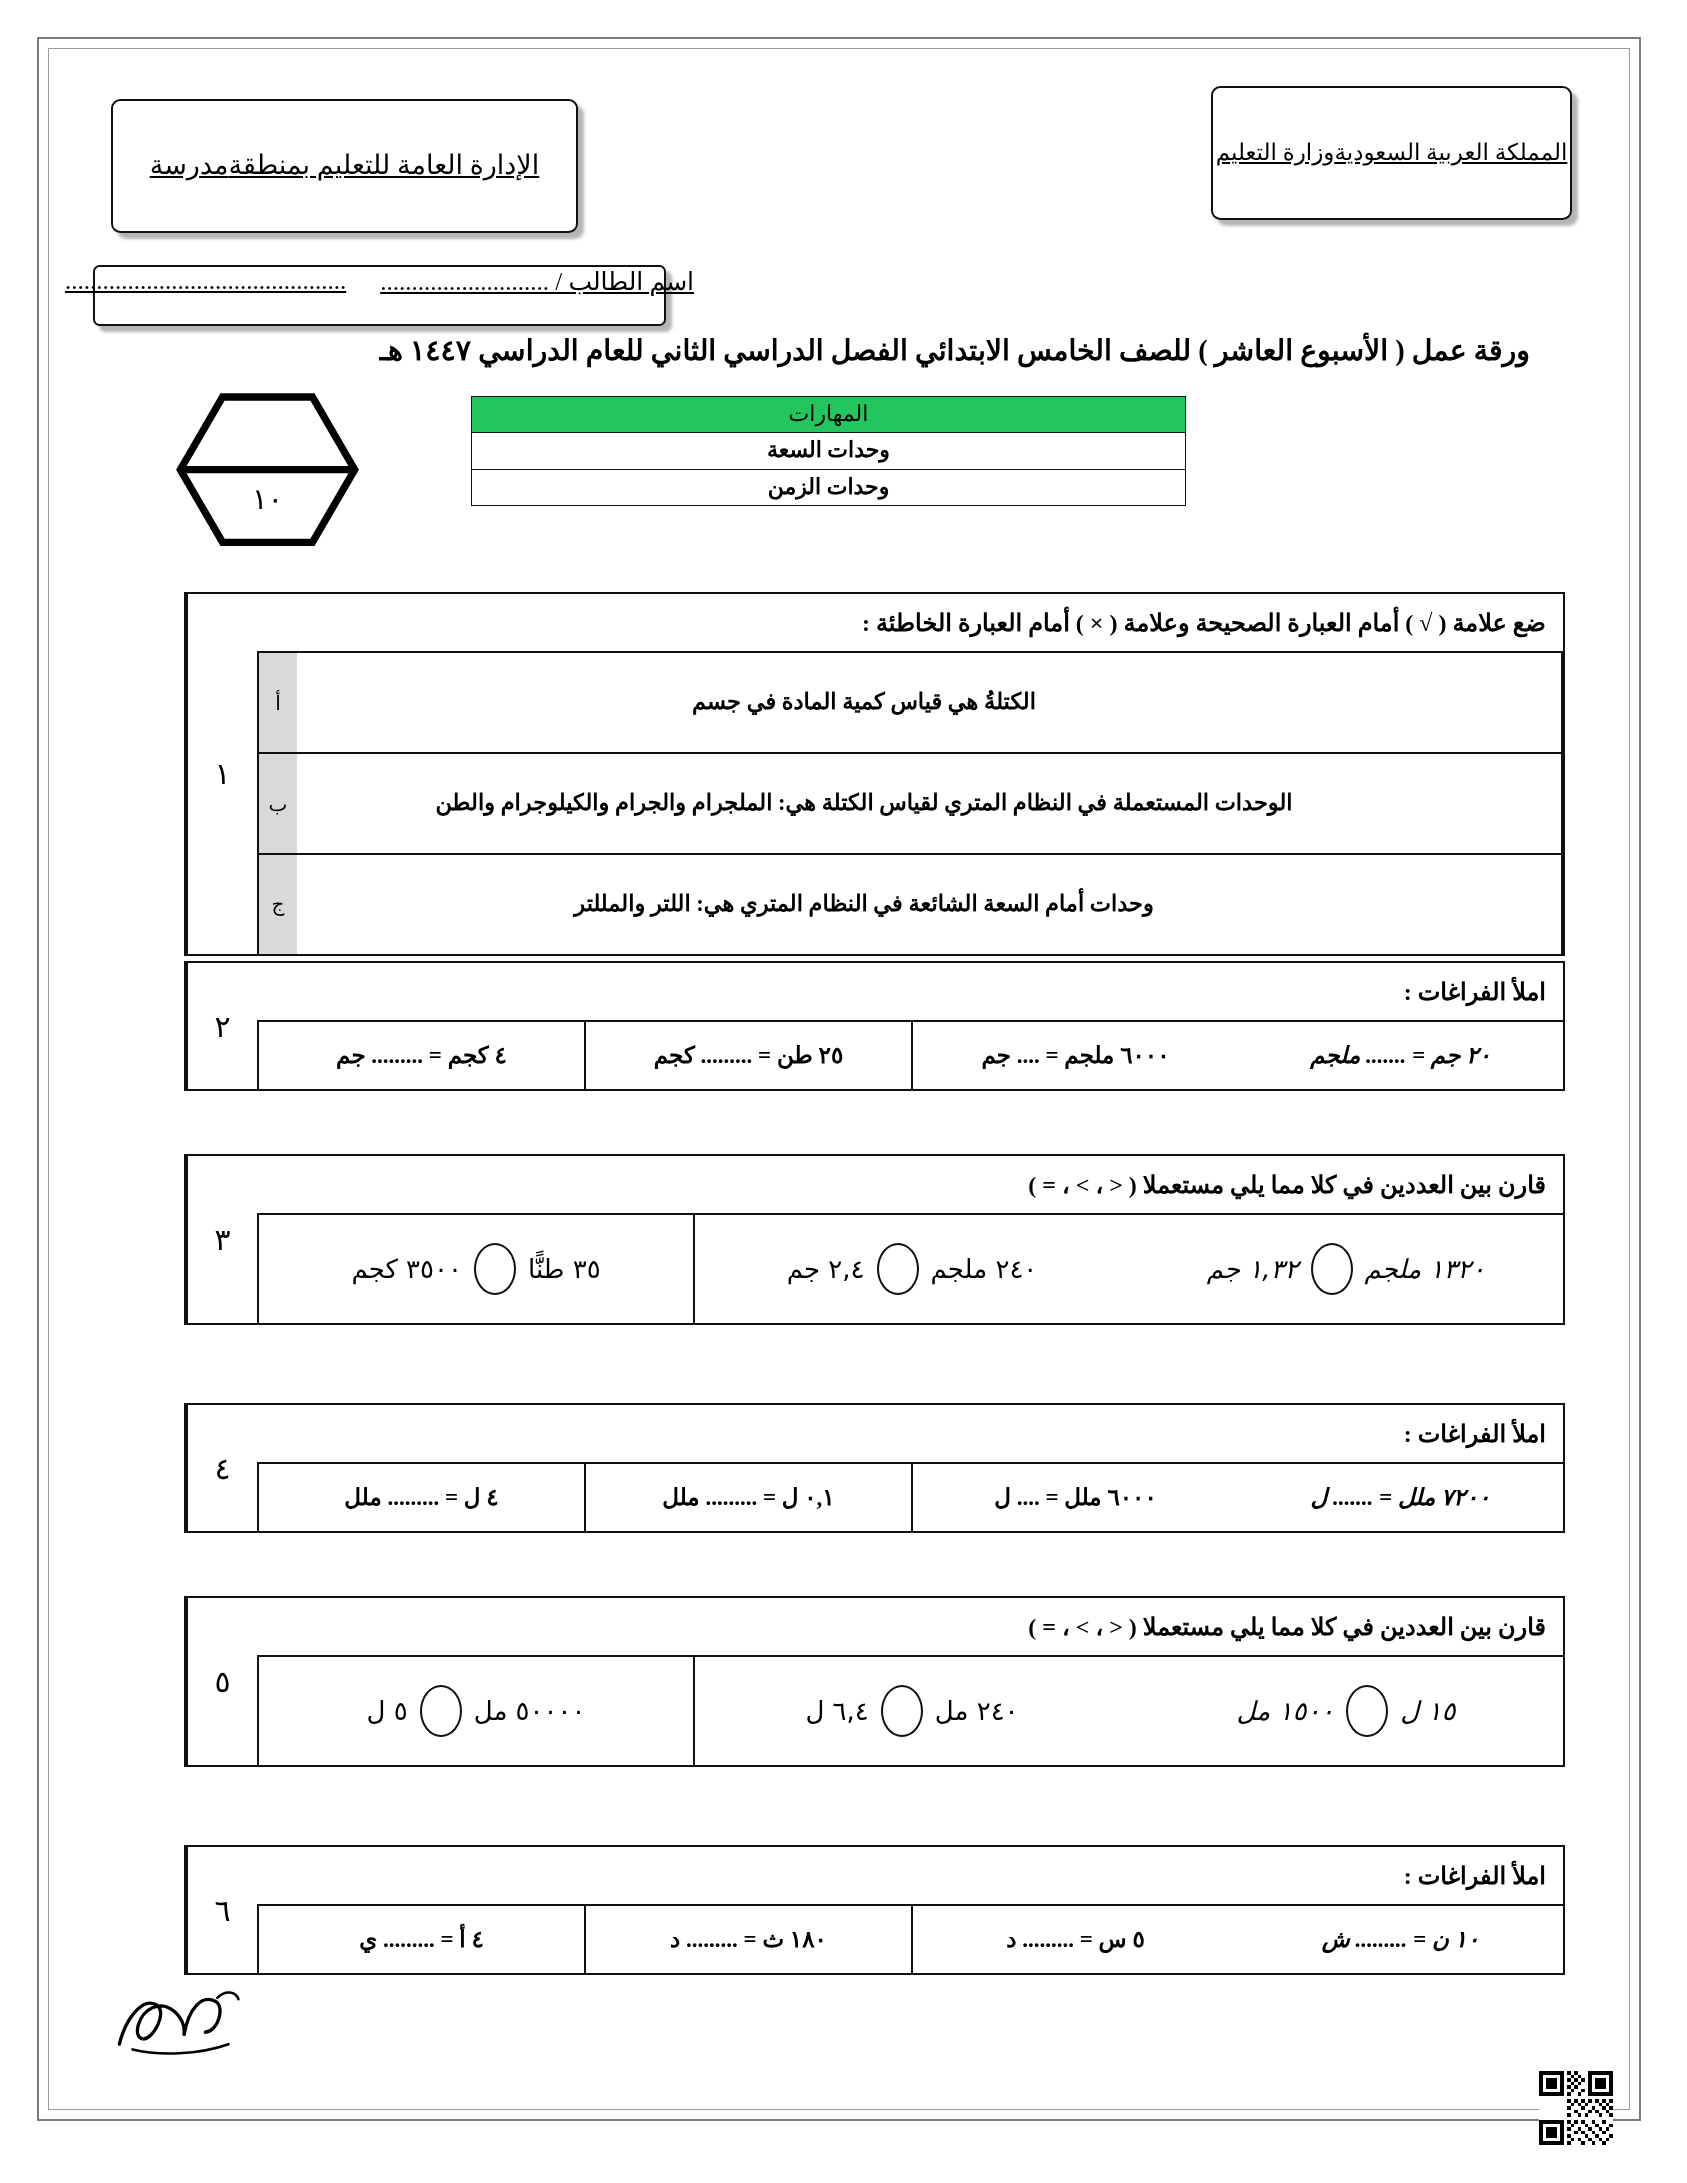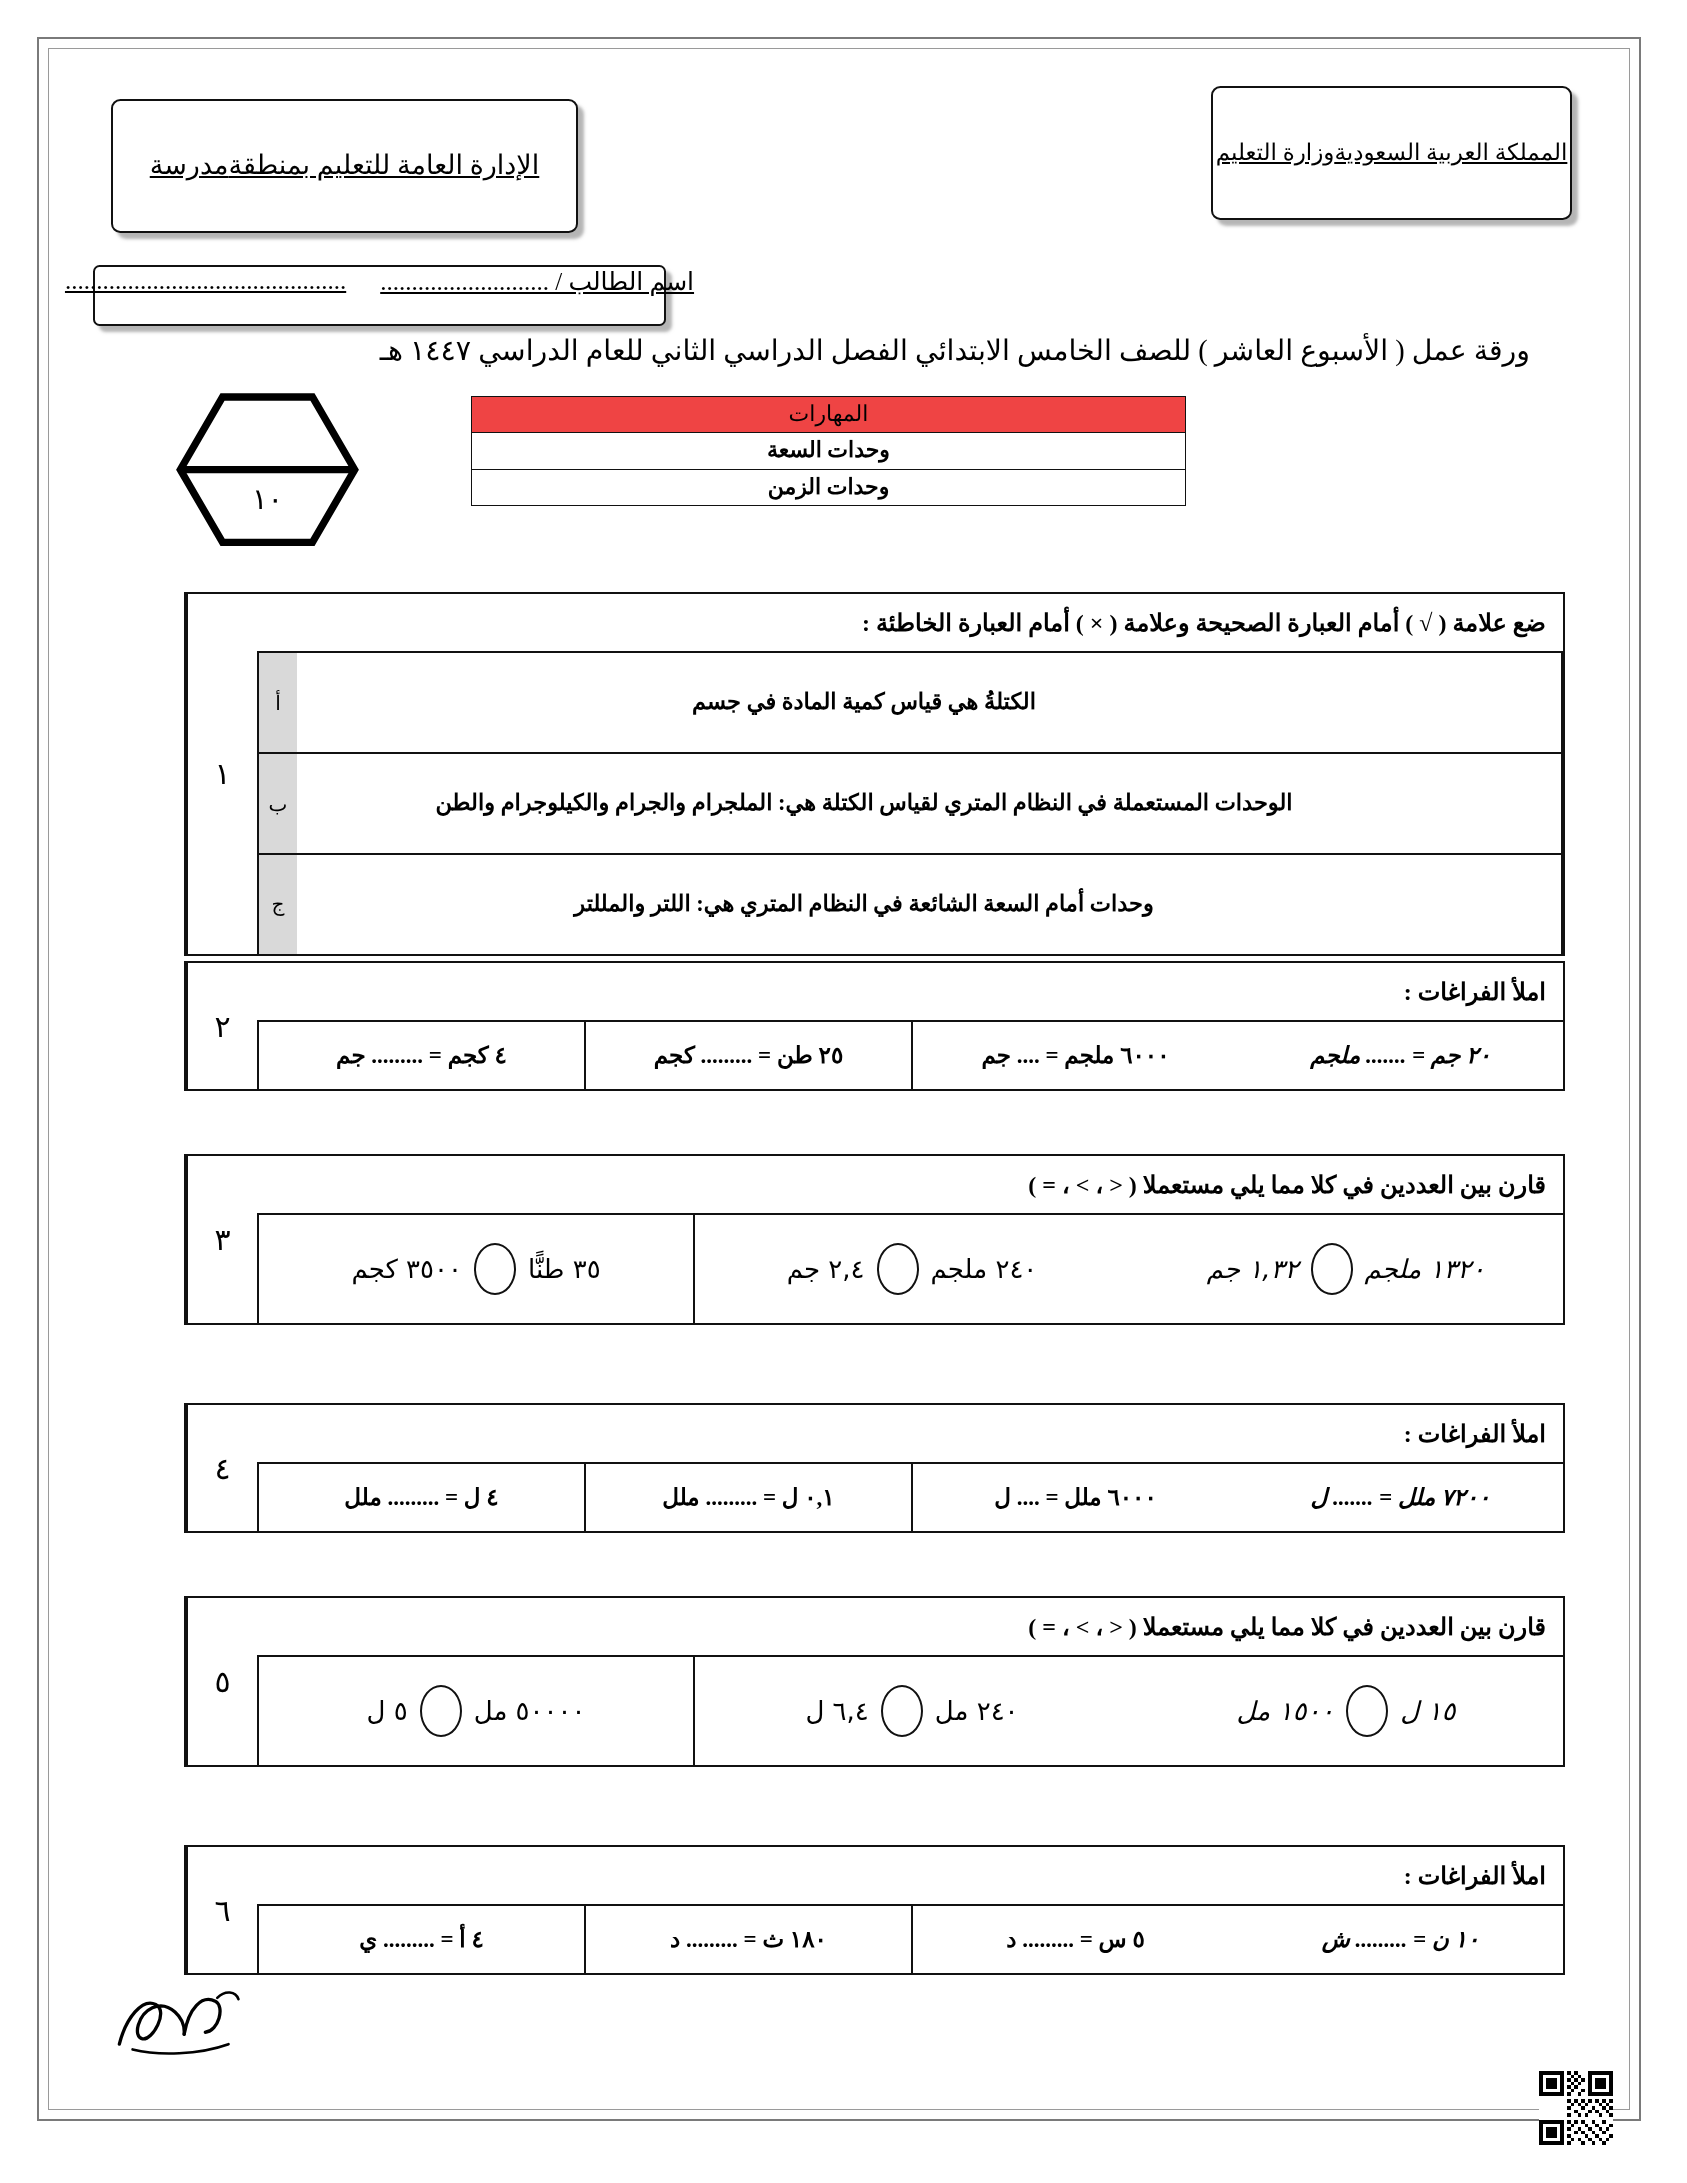--- a/index.html
+++ b/index.html
@@ -89,20 +89,21 @@
     white-space: nowrap;
   }
 
   
   #title-line {
     position: absolute;
     right: 157px;
     top: 334px;
     font-size: 28.4px;
     white-space: nowrap;
+    font-weight: bold;
   }
 
   
   #hex-wrap {
     position: absolute;
     left: 175px;
     top: 389px;
     width: 185px;
     height: 162px;
   }
@@ -127,21 +128,21 @@
     font-size: 22px;
   }
   #skills td {
     border: 1.3px solid #111;
     text-align: center;
     padding: 4px 0 5.3px;
     height: 24px;
     background: #fff;
   }
   #skills td.head {
-    background: #ef4444;
+    background: #22c55e;
     font-weight: 400;
   }
   #skills td.skill { font-weight: bold; }
 
   
   .qblock {
     position: absolute;
     left: 184px;
     width: 1381px;
     border: 2.6px solid #111;

